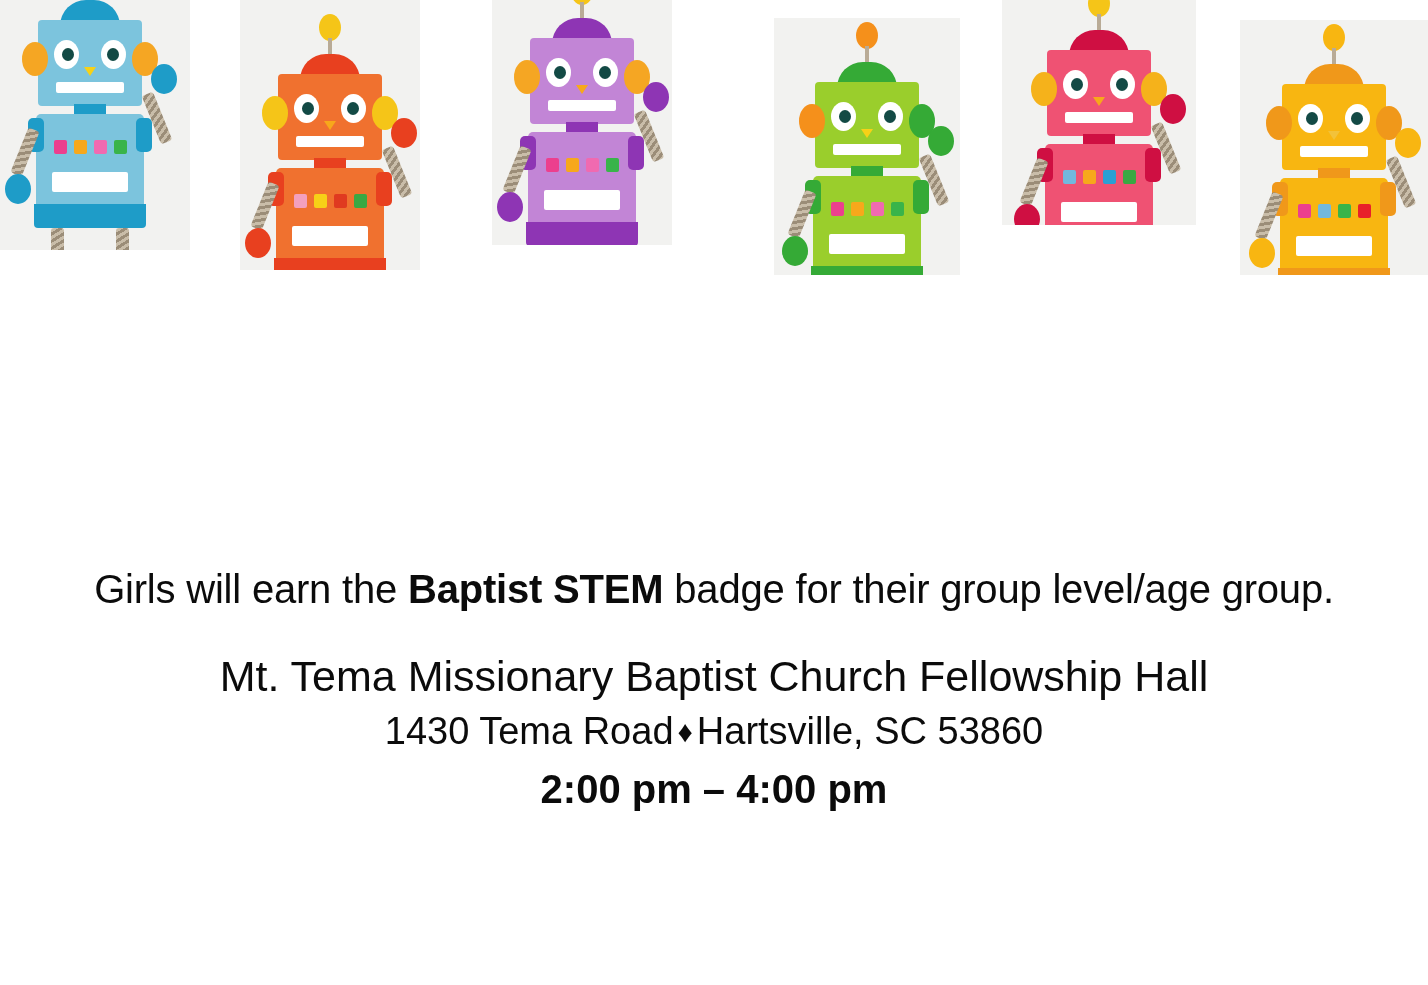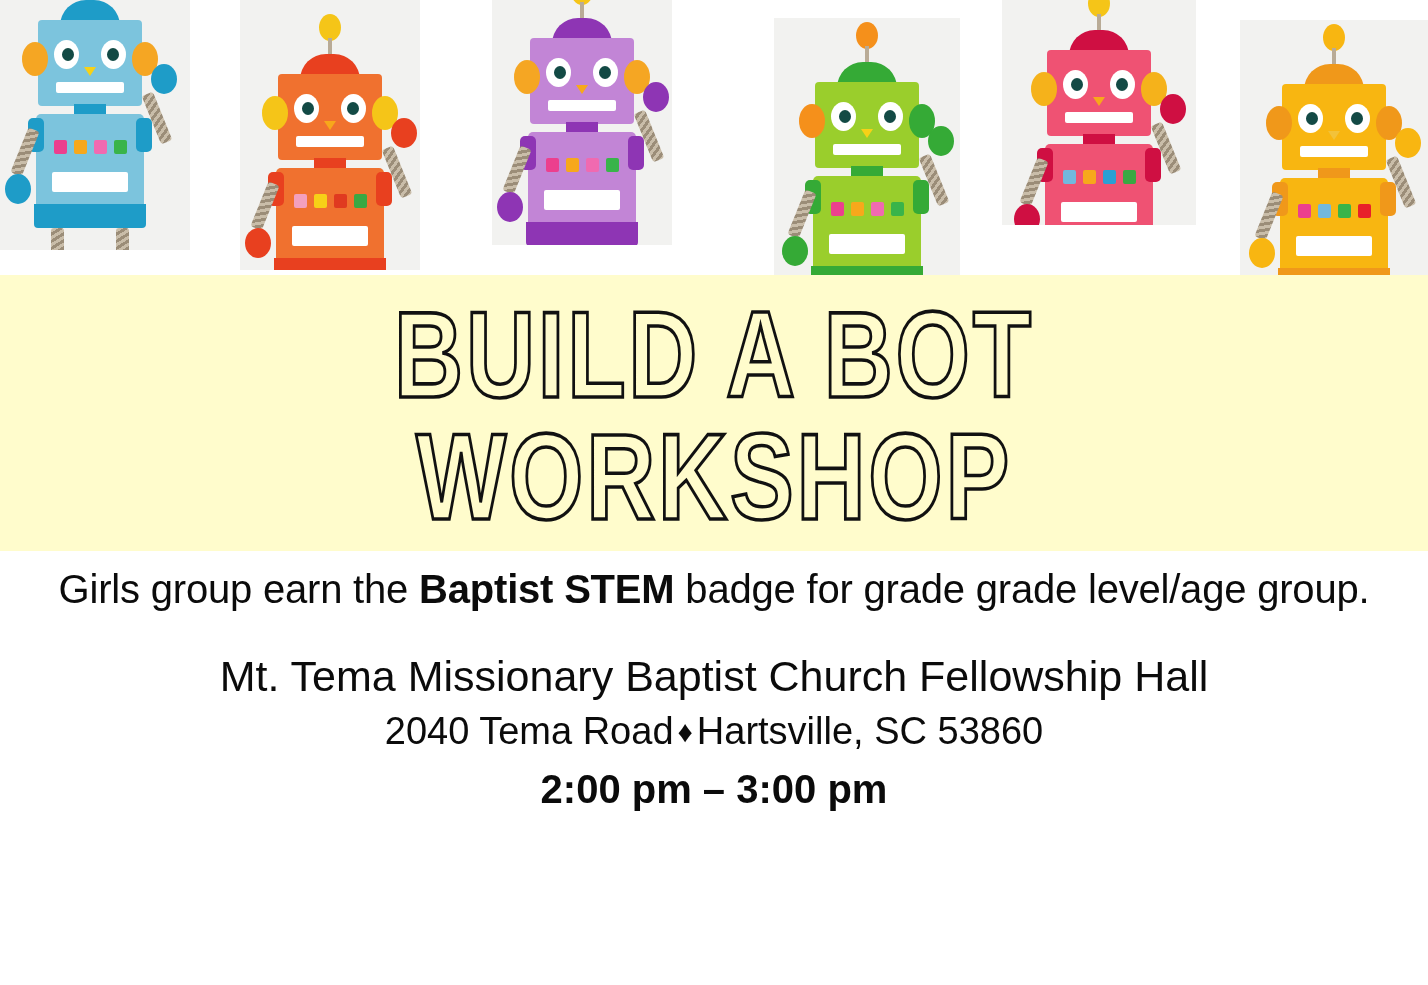--- a/index.html
+++ b/index.html
@@ -465,32 +465,28 @@
         <div class="rb-spring arm" style="top:172px; left:4px; height:48px; transform:rotate(22deg);"></div>
         <div class="rb-hand" style="top:218px; left:-10px; background:#f8b611;"></div>
         <div class="rb-spring arm" style="top:136px; right:2px; height:52px; transform:rotate(-22deg);"></div>
         <div class="rb-hand" style="top:108px; right:-12px; background:#f8b611;"></div>
 
       </div>
     </div>
 
   </div>
 
-  <div class="title-band">
-    <div class="title-line l1">BUILD A BOT</div>
-    <div class="title-line l2">WORKSHOP</div>
+
+  <div class="body-copy">
+
+    <div class="para badge-line"><span>Girls will earn the </span><b>Baptist STEM</b><span> badge for their group level/age group.</span></div>
+
+
+    <div class="para venue-line">Mt. Tema Missionary Baptist Church Fellowship Hall</div>
+
+    <div class="para address-line"><span>1430 Tema Road</span><span class="diamond">♦</span><span>Hartsville, SC 53860</span></div>
+
+
+    <div class="para time-line">2:00 pm – 4:00 pm</div>
+
   </div>
 
-  <div class="body-copy">
-
-    <div class="para badge-line"><span>Girls group earn the </span><b>Baptist STEM</b><span> badge for grade grade level/age group.</span></div>
-
-
-    <div class="para venue-line">Mt. Tema Missionary Baptist Church Fellowship Hall</div>
-
-    <div class="para address-line"><span>2040 Tema Road</span><span class="diamond">♦</span><span>Hartsville, SC 53860</span></div>
-
-
-    <div class="para time-line">2:00 pm – 3:00 pm</div>
-
-  </div>
-
 </div>
 
 </body></html>

